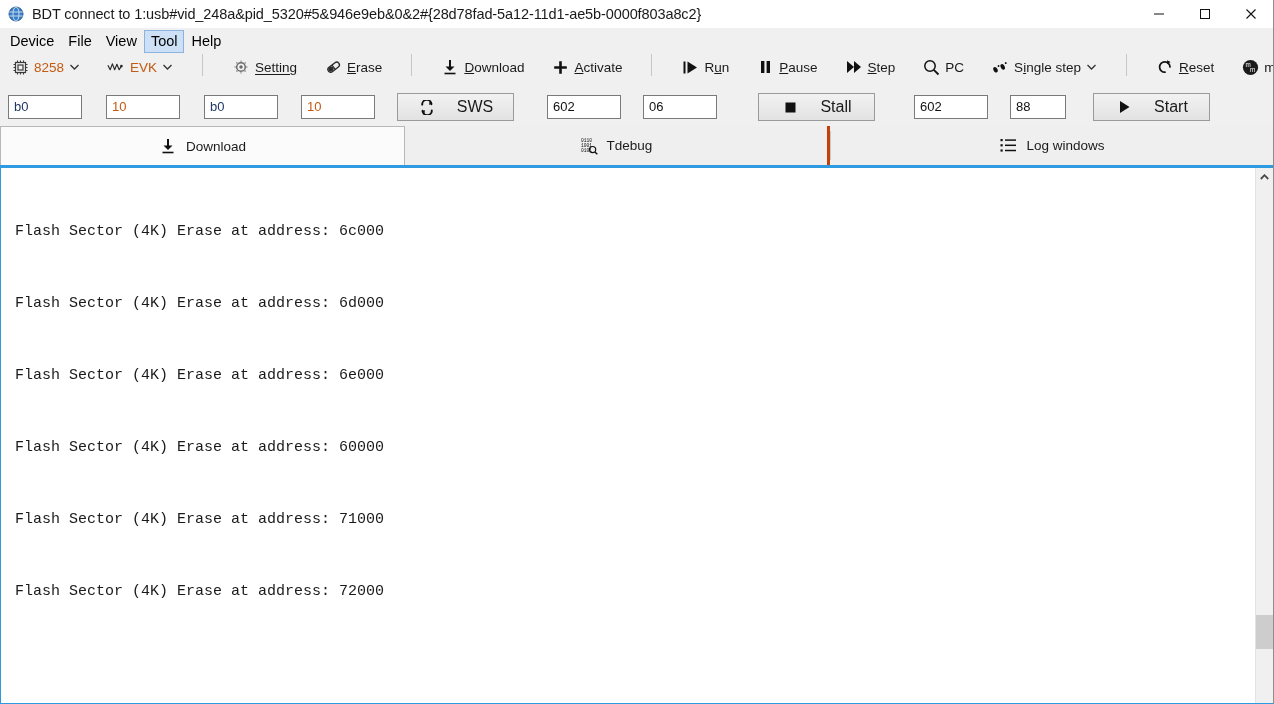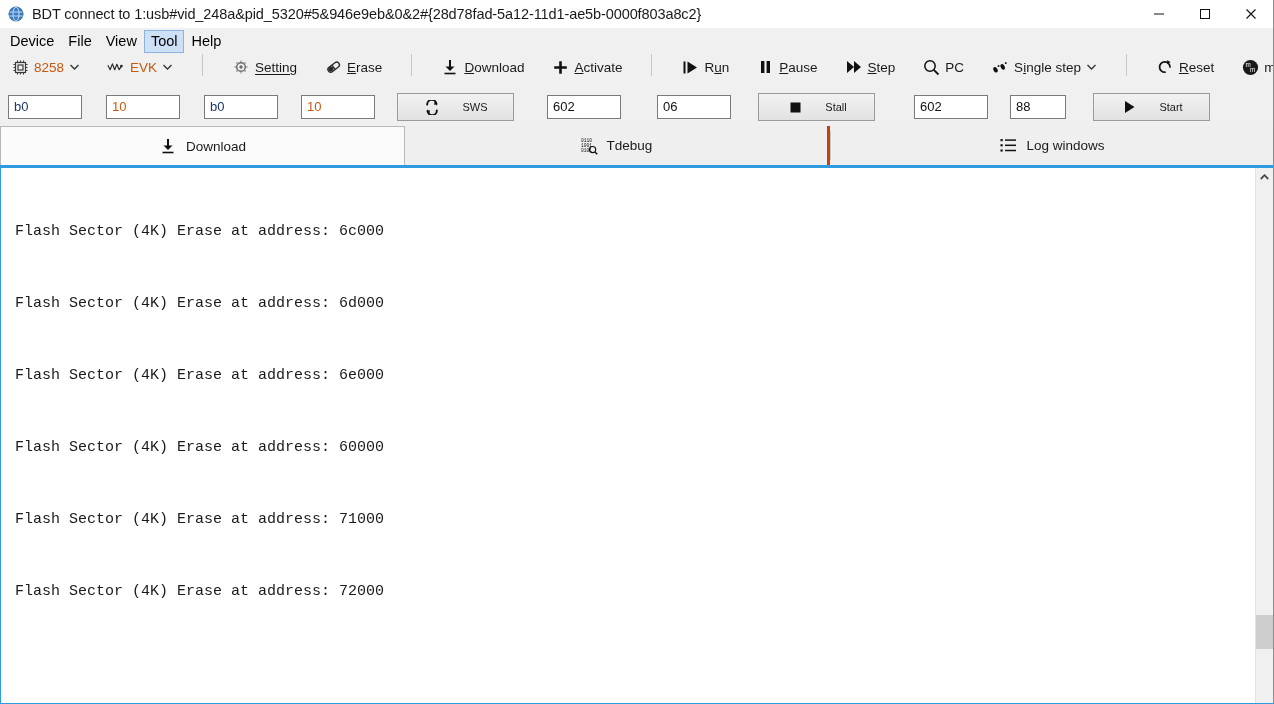--- a/index.html
+++ b/index.html
@@ -157,21 +157,21 @@
   .val.dark { color: #111; }
 
   .pbtn {
     height: 28px;
     border: 1px solid #9a9a9a;
     background: linear-gradient(180deg,#f2f2f2 0%,#e2e2e2 100%);
     display: flex;
     align-items: center;
     justify-content: center;
     gap: 21px;
-    font-size: 11px;
+    font-size: 16px;
     color: #1a1a1a;
     box-sizing: border-box;
   }
 
   
   .tabbar {
     height: 42px;
     min-height: 42px;
     background: #f0f0f0;
     display: flex;
@@ -540,25 +540,25 @@
           <path d="M4.6 13.8 L1.4 11.7 L4.8 10 Z" fill="#111"></path>
         </svg>
       </span>
       <span>SWS</span>
     </div>
 
     <div class="tfield" style="width:74px; margin-left:33px;">
       <span class="val dark" title="602">602</span>
     </div>
 
-    <div class="tfield" style="width:74px; margin-left:36px;">
+    <div class="tfield" style="width:74px; margin-left:22px;">
       <span class="val dark" title="06">06</span>
     </div>
 
-    <div class="pbtn" style="width:117px; margin-left:27px;">
+    <div class="pbtn" style="width:117px; margin-left:41px;">
       <span class="tb-icon">
         <svg width="13" height="13" viewBox="0 0 13 13">
             <rect x="1.5" y="1.5" width="10" height="10" fill="#111"></rect>
           </svg>
       </span>
       <span>Stall</span>
     </div>
 
     <div class="tfield" style="width:74px; margin-left:39px;">
       <span class="val dark" title="602">602</span>

